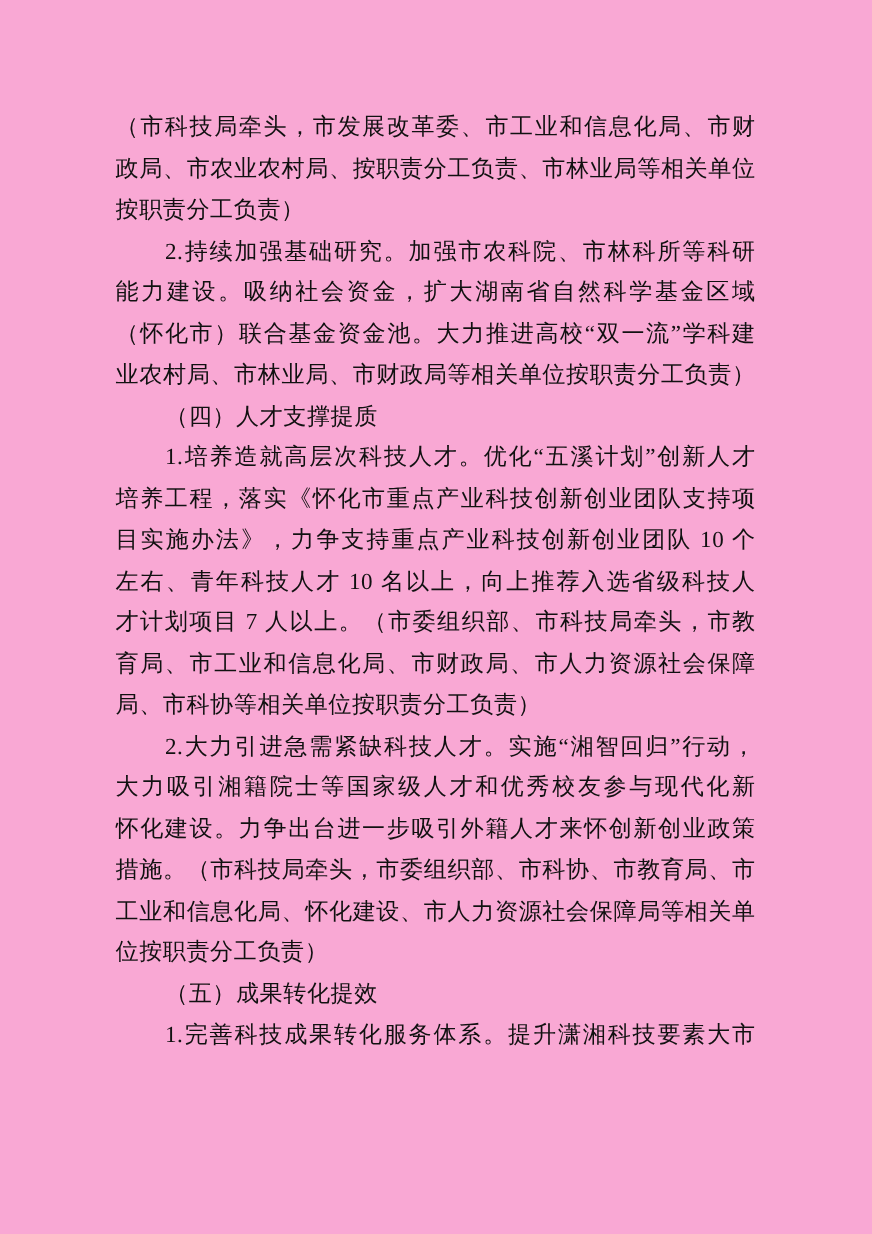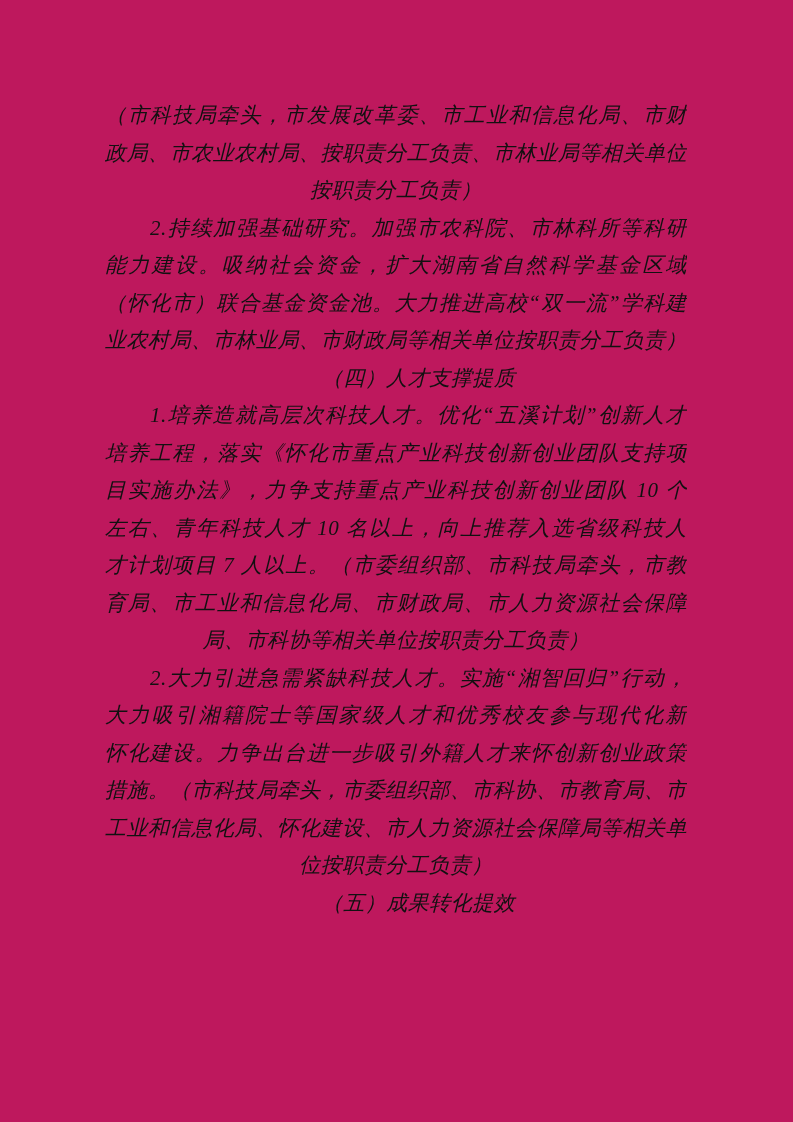--- a/index.html
+++ b/index.html
@@ -26,39 +26,39 @@
     margin: 0;
     padding: 0;
   }
   .line {
     height: 37.5px;
     line-height: 37.5px;
     font-size: 21px;
     letter-spacing: 0.5px;
     white-space: nowrap;
     overflow: hidden;
-    text-align: center;
+    text-align: left;
   }
   
   .line.just {
     white-space: normal;
     word-break: break-all;
     text-align: justify;
     text-align-last: justify;
     text-justify: inter-character;
   }
   
   .line.indent {
     text-indent: 45px;
   }
 </style>
 </head>
 <body>
 
-<div class="page" style="background: #be185d; font-style: italic;">
+<div class="page" style="background: #f9a8d4;">
   <div class="text-block" style="color: rgb(17, 17, 17);">
       <div class="para">
         <div class="line just">（市科技局牵头，市发展改革委、市工业和信息化局、市财</div>
         <div class="line just">政局、市农业农村局、按职责分工负责、市林业局等相关单位</div>
         <div class="line">按职责分工负责）</div>
       </div>
       <div class="para">
         <div class="line just indent">2.持续加强基础研究。加强市农科院、市林科所等科研</div>
         <div class="line just">能力建设。吸纳社会资金，扩大湖南省自然科学基金区域</div>
         <div class="line just">（怀化市）联合基金资金池。大力推进高校“双一流”学科建</div>
@@ -80,14 +80,17 @@
         <div class="line just indent">2.大力引进急需紧缺科技人才。实施“湘智回归”行动，</div>
         <div class="line just">大力吸引湘籍院士等国家级人才和优秀校友参与现代化新</div>
         <div class="line just">怀化建设。力争出台进一步吸引外籍人才来怀创新创业政策</div>
         <div class="line just">措施。（市科技局牵头，市委组织部、市科协、市教育局、市</div>
         <div class="line just">工业和信息化局、怀化建设、市人力资源社会保障局等相关单</div>
         <div class="line">位按职责分工负责）</div>
       </div>
       <div class="para">
         <div class="line indent">（五）成果转化提效</div>
       </div>
+      <div class="para">
+        <div class="line just indent">1.完善科技成果转化服务体系。提升潇湘科技要素大市</div>
+      </div>
     </div>
 </div>
 
 </body></html>

